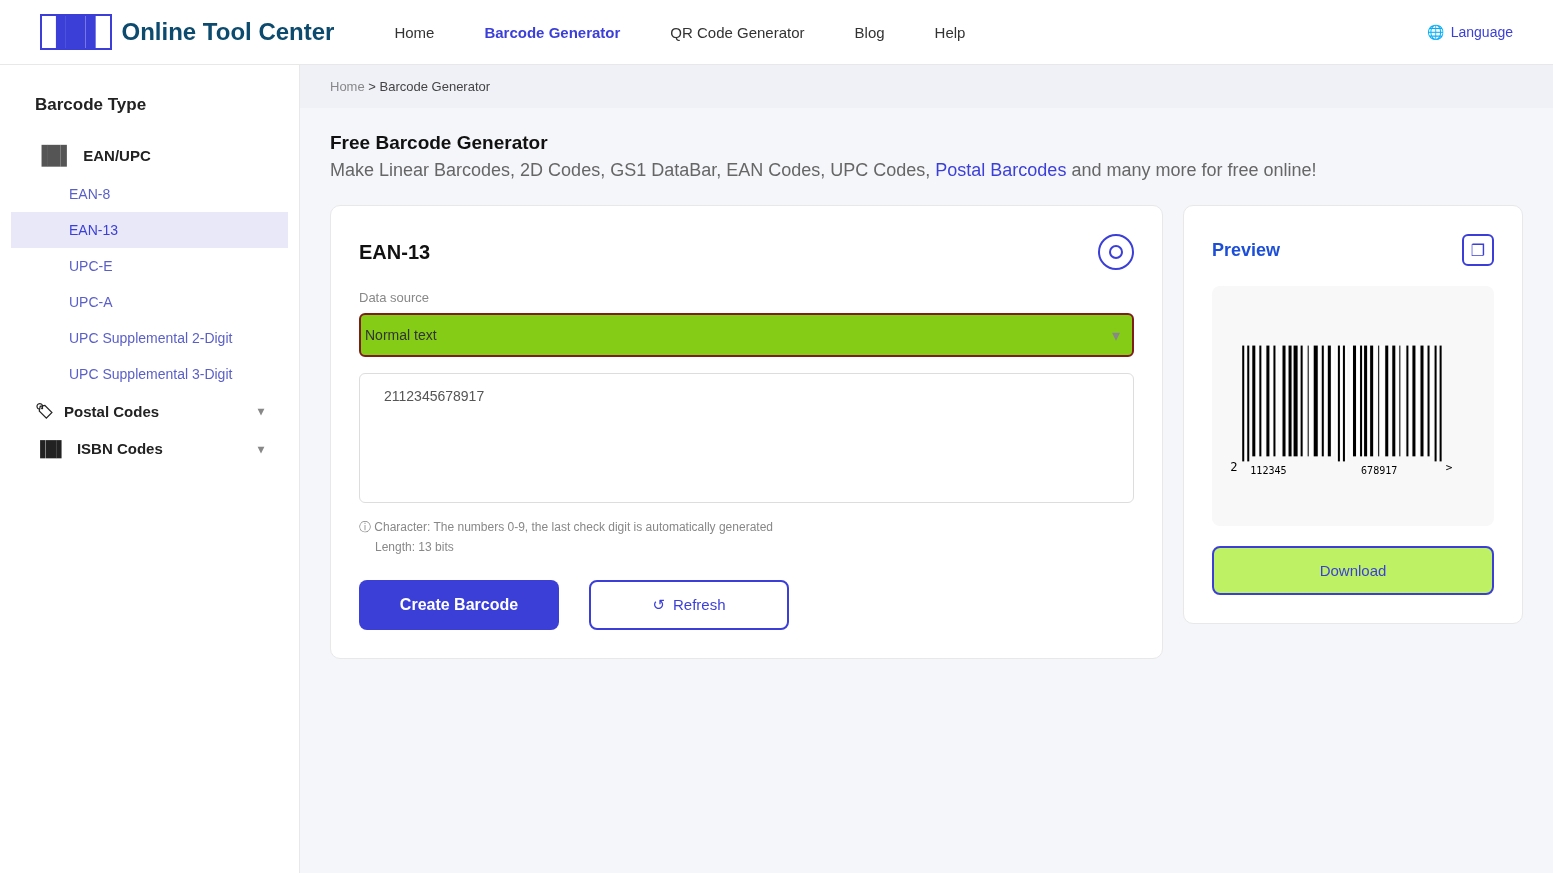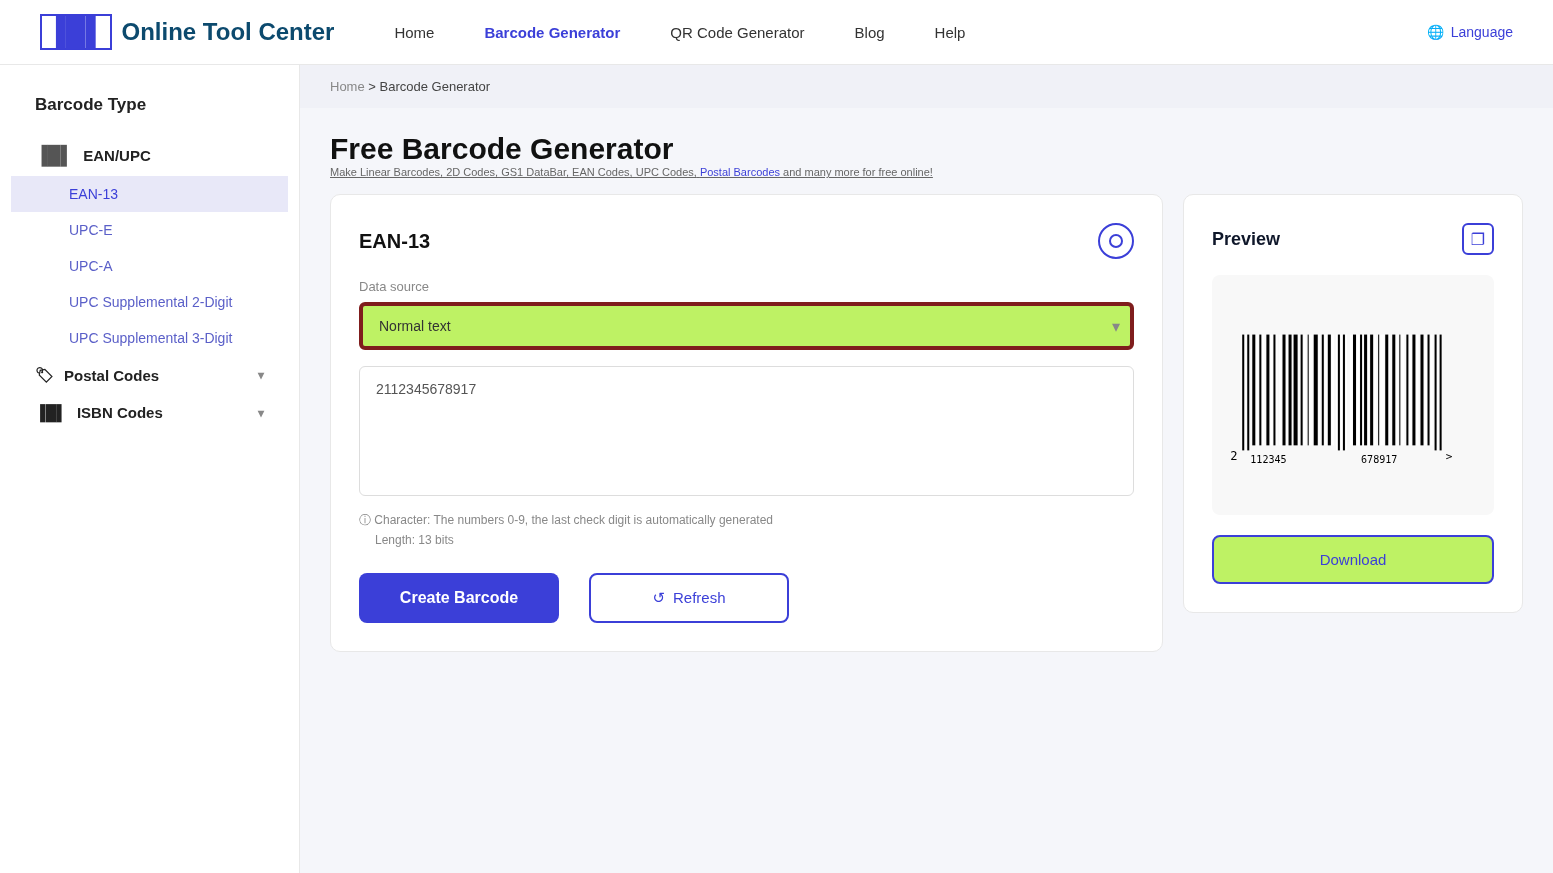--- a/index.html
+++ b/index.html
@@ -131,29 +131,29 @@
       font-size: 13px;
       color: #888;
     }
     .breadcrumb a { color: #888; text-decoration: none; }
     .breadcrumb span { color: #444; font-weight: 500; }
 
     .content {
       padding: 24px 30px;
     }
     .page-title {
-      font-size: 30px;
+      font-size: 19px;
       font-weight: 800;
       color: #111;
+      margin-bottom: 6px;
     }
     .page-subtitle {
-      font-size: 11px;
+      font-size: 18px;
       color: #666;
-      margin-bottom: 16px;
-      text-decoration: underline;
+      margin-bottom: 24px;
     }
     .page-subtitle .highlight { color: #3b3fd8; }
 
     
     .card-row {
       display: flex;
       gap: 20px;
       align-items: flex-start;
     }
 
@@ -199,42 +199,42 @@
       font-size: 13px;
       color: #888;
       margin-bottom: 8px;
     }
     .select-wrapper {
       position: relative;
       margin-bottom: 16px;
     }
     .select-field {
       width: 100%;
-      padding: 12px 16px;
-      border: 4px solid #7f1d1d;
+      padding: 12px 4px;
+      border: 2px solid #7f1d1d;
       border-radius: 6px;
       font-size: 14px;
       color: #333;
       appearance: none;
-      background: #bef264;
+      background: #84cc16;
       cursor: pointer;
     }
     .select-arrow {
       position: absolute;
       right: 14px;
       top: 50%;
       transform: translateY(-50%);
       color: #888;
       pointer-events: none;
     }
 
     .textarea-field {
       width: 100%;
       height: 130px;
-      padding: 14px 16px;
+      padding: 14px 24px;
       border: 1px solid #ddd;
       border-radius: 6px;
       font-size: 14px;
       color: #555;
       resize: none;
       font-family: inherit;
     }
 
     .hint-text {
       font-size: 12px;
@@ -288,21 +288,21 @@
     }
     .preview-header {
       display: flex;
       align-items: center;
       justify-content: space-between;
       margin-bottom: 20px;
     }
     .preview-title {
       font-size: 18px;
       font-weight: 600;
-      color: #0f172a;
+      color: #1d4ed8;
     }
     .copy-icon {
       width: 32px;
       height: 32px;
       border: 2px solid #3b3fd8;
       border-radius: 6px;
       display: flex;
       align-items: center;
       justify-content: center;
       color: #3b3fd8;
@@ -358,20 +358,21 @@
 
 <div class="layout">
 
   <aside class="sidebar">
     <div class="sidebar-title">Barcode Type</div>
 
     <div class="sidebar-category">
       <span class="cat-icon">▐█▌</span>
       <span>EAN/UPC</span>
     </div>
+    <div class="sidebar-item">EAN-8</div>
     <div class="sidebar-item active">EAN-13</div>
     <div class="sidebar-item">UPC-E</div>
     <div class="sidebar-item">UPC-A</div>
     <div class="sidebar-item">UPC Supplemental 2-Digit</div>
     <div class="sidebar-item">UPC Supplemental 3-Digit</div>
 
     <div class="sidebar-category-collapsible">
       <div class="left">
         <span class="cat-icon">🏷</span>
         <span>Postal Codes</span>

